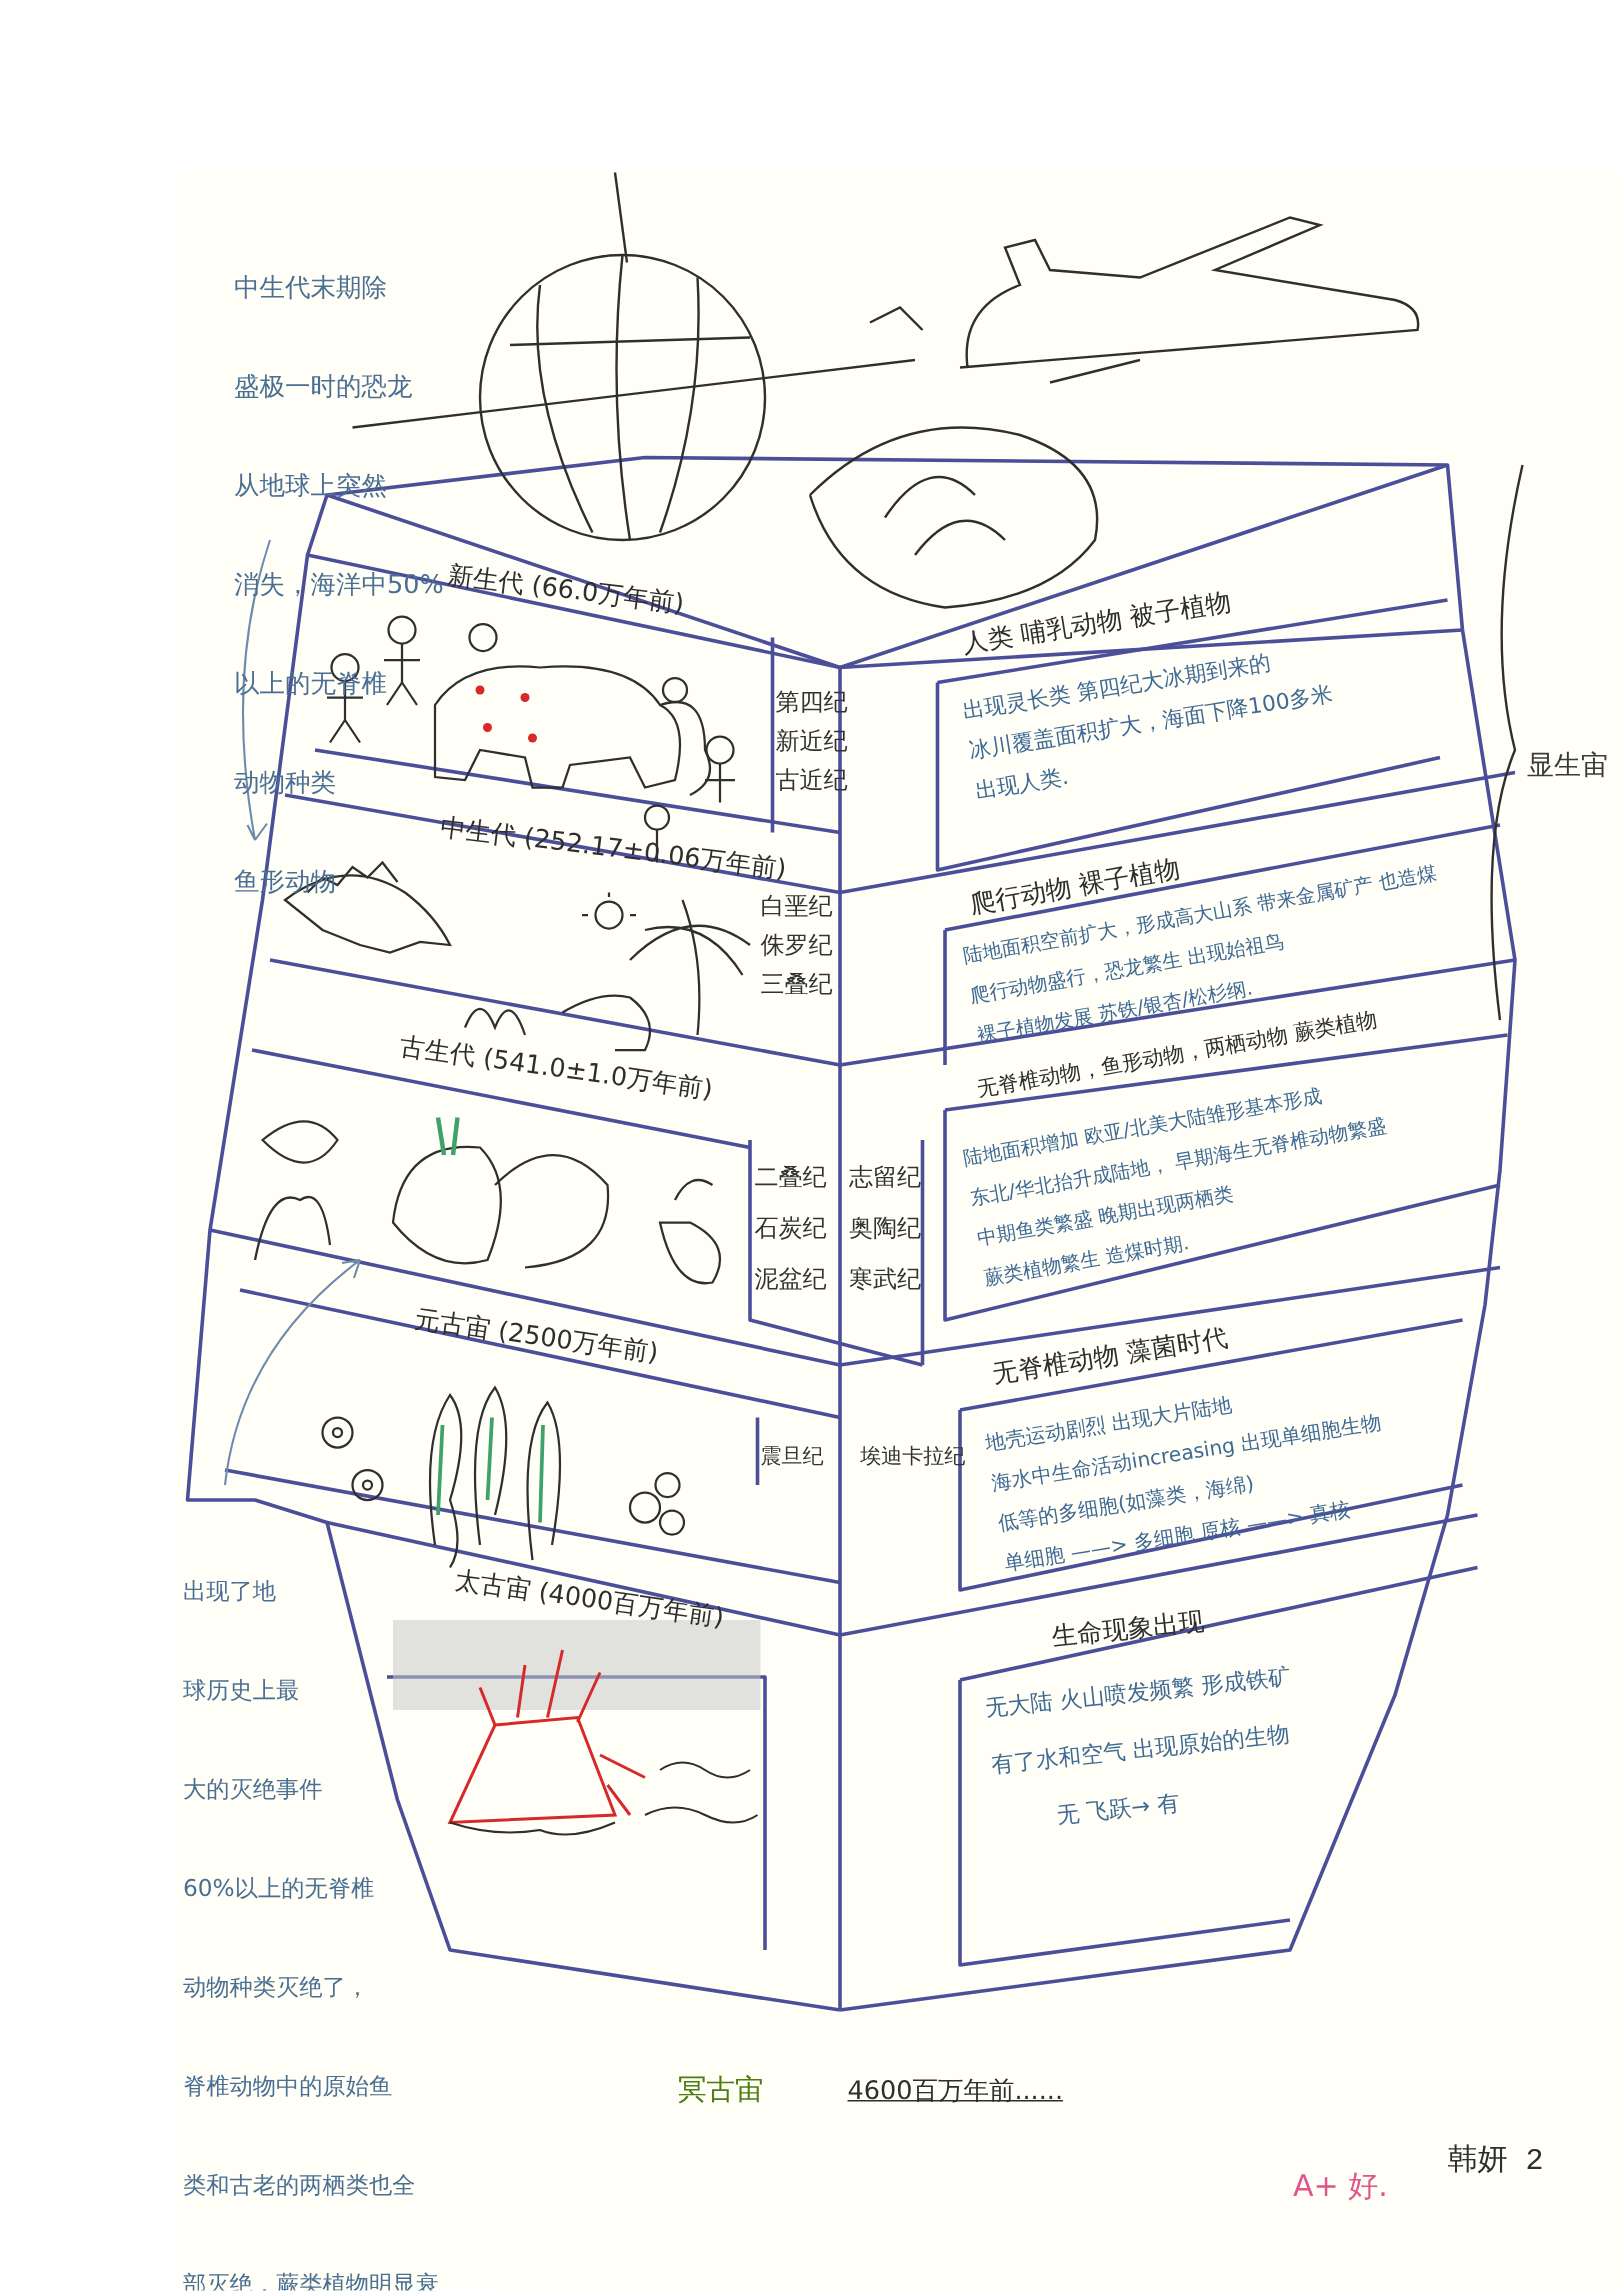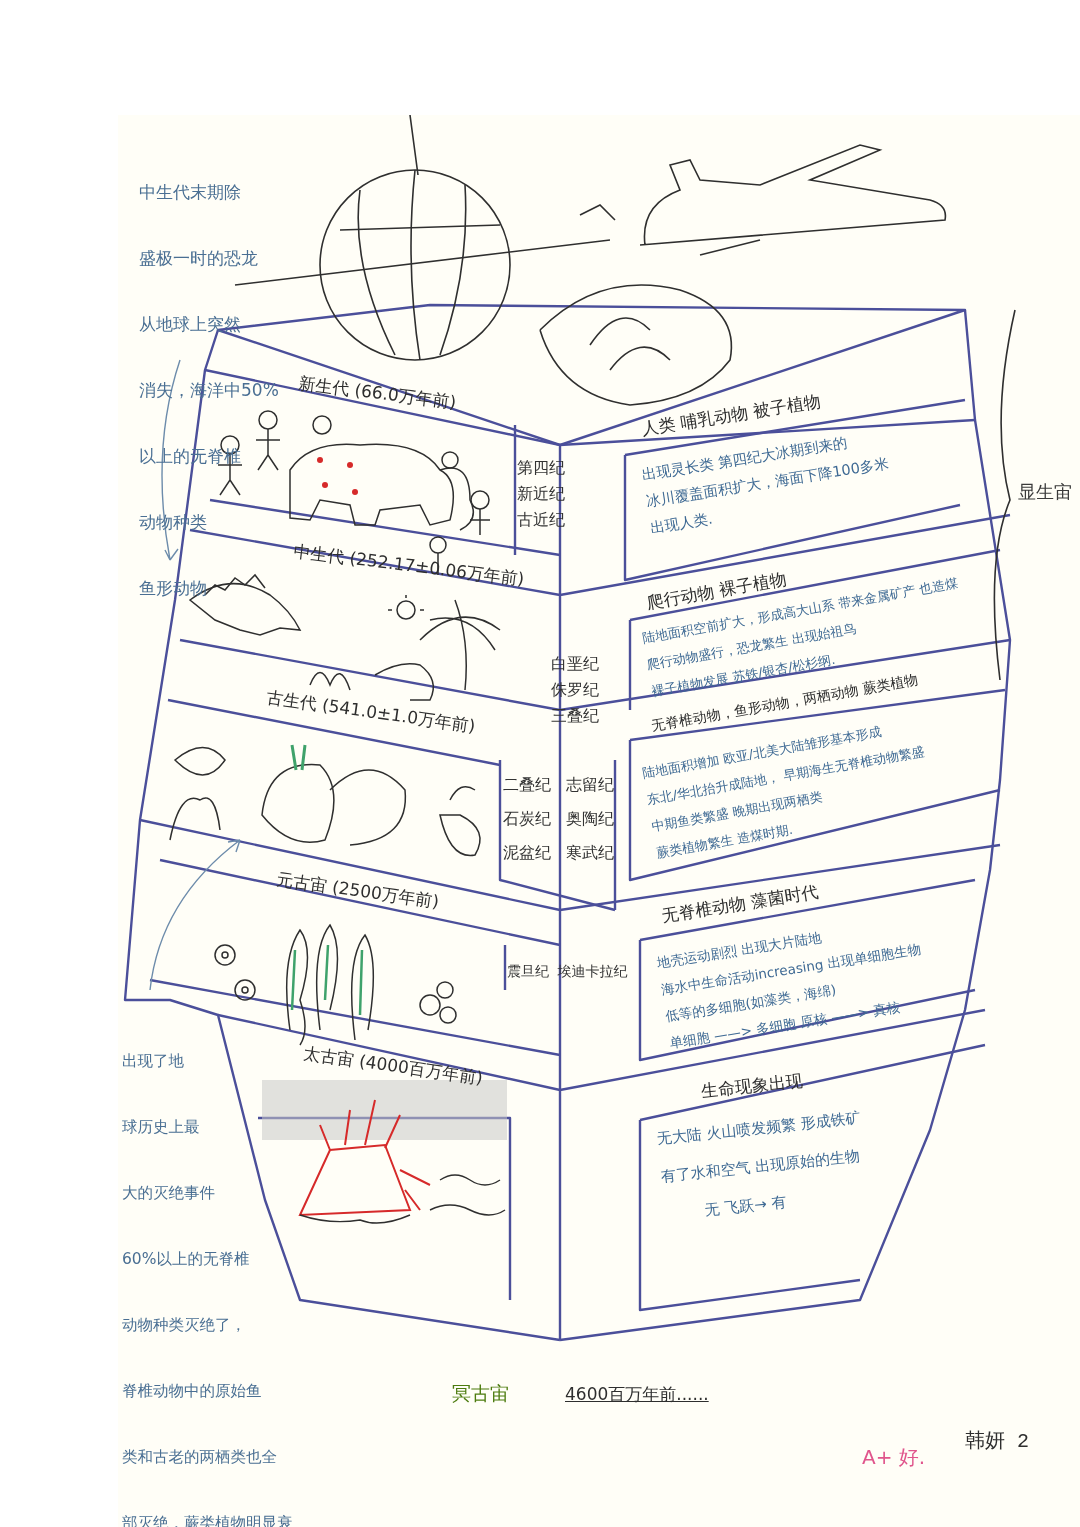--- a/index.html
+++ b/index.html
@@ -144,21 +144,21 @@
     <path d="M300 1215 Q330 1225 360 1220 Q380 1228 410 1215"></path>
   </g>
 
   <g fill="none" stroke="#6d8cab" stroke-width="1.4">
     <path d="M180 360 Q150 450 170 560 L165 550 M170 560 L178 549"></path>
     <path d="M150 990 Q160 900 240 840 L228 842 M240 840 L236 852"></path>
   </g>
 
 </svg>
 
-<div class="note" style="left:139px;top:143px;">
+<div class="note" style="left:156px;top:143px;">
   <div>中生代末期除</div>
   <div>盛极一时的恐龙</div>
   <div>从地球上突然</div>
   <div>消失，海洋中50%</div>
   <div>以上的无脊椎</div>
   <div>动物种类</div>
   <div>鱼形动物</div>
 </div>
 
 <div class="note" style="left:122px;top:1012px;line-height:33px;font-size:15.5px;">
@@ -166,21 +166,21 @@
   <div>球历史上最</div>
   <div>大的灭绝事件</div>
   <div>60%以上的无脊椎</div>
   <div>动物种类灭绝了，</div>
   <div>脊椎动物中的原始鱼</div>
   <div>类和古老的两栖类也全</div>
   <div>部灭绝，蕨类植物明显衰</div>
   
 </div>
 
-<div class="t" style="left:1018px;top:483px;font-size:18px;">显生宙</div>
+<div class="t" style="left:1018px;top:502px;font-size:18px;">显生宙</div>
 
 <div class="head" style="left:300px;top:372px;transform:rotate(7deg);">
   <span>新生代</span> <span>(66.0万年前)</span>
 </div>
 <div class="head" style="left:295px;top:540px;transform:rotate(7deg);">
   <span>中生代</span> <span>(252.17±0.06万年前)</span>
 </div>
 <div class="head" style="left:268px;top:686px;transform:rotate(8deg);">
   <span>古生代</span> <span>(541.0±1.0万年前)</span>
 </div>
@@ -189,38 +189,38 @@
 </div>
 <div class="head" style="left:305px;top:1042px;transform:rotate(8deg);">
   <span>太古宙</span> <span>(4000百万年前)</span>
 </div>
 
 <div class="period" style="left:517px;top:455px;">
   <div>第四纪</div>
   <div>新近纪</div>
   <div>古近纪</div>
 </div>
-<div class="period" style="left:507px;top:651px;margin-left:44px;">
+<div class="period" style="left:507px;top:591px;">
   <div>白垩纪</div>
   <div>侏罗纪</div>
   <div>三叠纪</div>
 </div>
 <div class="period" style="left:503px;top:768px;line-height:34px;">
   <div>二叠纪</div>
   <div>石炭纪</div>
   <div>泥盆纪</div>
 </div>
 <div class="period" style="left:566px;top:768px;line-height:34px;">
   <div>志留纪</div>
   <div>奥陶纪</div>
   <div>寒武纪</div>
 </div>
 <div class="period" style="left:507px;top:958px;font-size:14px;">
   <span>震旦纪</span>
-  <span style="margin-left:4px;">埃迪卡拉纪</span>
+  <span style="margin-left:20px;">埃迪卡拉纪</span>
 </div>
 
 <div class="head" style="left:640px;top:418px;transform:rotate(-9deg);">人类  哺乳动物  被子植物</div>
 <div class="desc" style="left:640px;top:462px;transform:rotate(-9deg);">
   <div>出现灵长类   第四纪大冰期到来的</div>
   <div>冰川覆盖面积扩大，海面下降100多米</div>
   <div>出现人类.</div>
 </div>
 
 <div class="head" style="left:645px;top:592px;transform:rotate(-10deg);">爬行动物   裸子植物</div>

